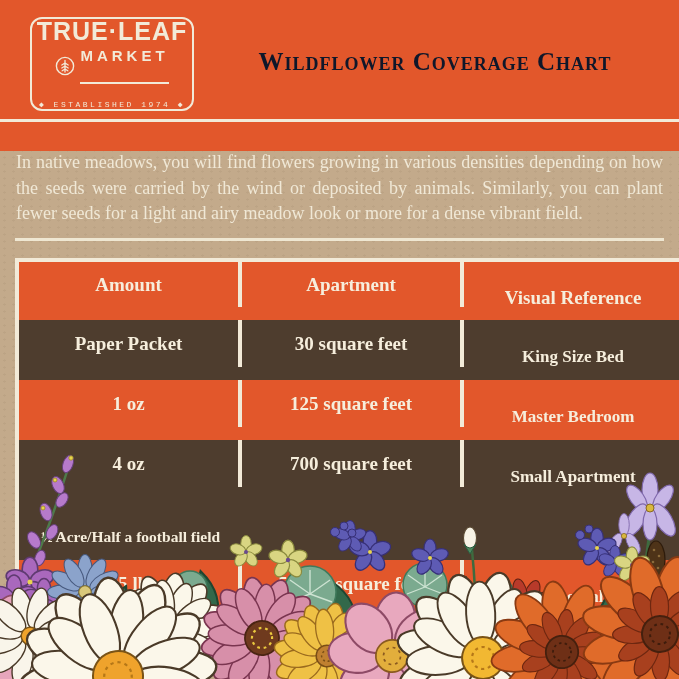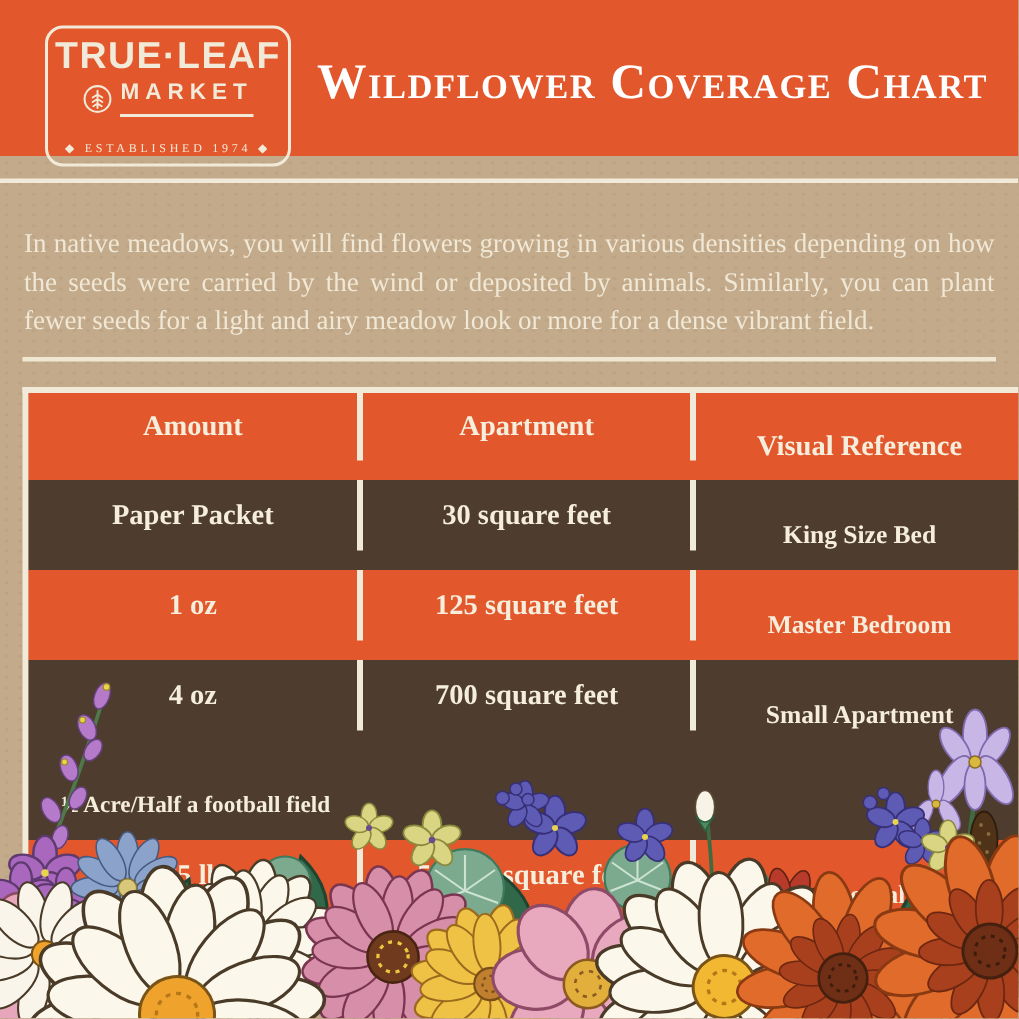--- a/index.html
+++ b/index.html
@@ -5,36 +5,36 @@
   * { box-sizing: border-box; }
   html,body { margin:0; padding:0; background:#C3AA8B; }
   .page {
     position:relative; width:679px; height:679px; overflow:hidden;
     background:#C3AA8B;
     background-image: radial-gradient(rgba(90,68,44,0.07) 1.2px, transparent 1.4px);
     background-size: 9px 7px;
     font-family:"Liberation Serif","DejaVu Serif",serif;
   }
   
-  .header { position:absolute; top:0; left:0; width:679px; height:104px; background:#E2572B; }
+  .header { position:absolute; top:0; left:0; width:679px; height:151px; background:#E2572B; }
   .header-rule { position:absolute; top:119px; left:0; width:100%; height:3px; background:#F2EAD8; }
   .logo-badge {
     position:absolute; left:30px; top:17px; width:164px; height:94px;
     border:2px solid #F2EAD8; border-radius:12px;
     display:flex; flex-direction:column; align-items:center; justify-content:center;
     color:#F2EAD8; font-family:"Liberation Sans","DejaVu Sans",sans-serif;
   }
   .logo-line1 { font-size:25px; font-weight:bold; letter-spacing:1px; line-height:1; }
   .logo-line2 { display:flex; align-items:center; gap:5px; margin-top:4px; }
-  .logo-market { font-size:15px; font-weight:bold; letter-spacing:4px; border-bottom:2px solid #F2EAD8; padding-bottom:5px; line-height:1.1; }
-  .logo-est { font-size:8px; letter-spacing:2.5px; margin-top:16px; font-family:Liberation Serif, serif; }
+  .logo-market { font-size:15px; font-weight:bold; letter-spacing:4px; border-bottom:2px solid #F2EAD8; padding-bottom:18px; line-height:1.1; }
+  .logo-est { font-size:8px; letter-spacing:2.5px; margin-top:16px; font-family:Liberation Mono, monospace; }
   .title {
-    position:absolute; left:203px; right:12px; top:34px; margin:0;
-    text-align:center; color:#ffffff;
-    font-size:33px; font-weight:bold; font-variant:small-caps; letter-spacing:1px;
+    position:absolute; left:203px; right:12px; top:34px; margin:12px;
+    text-align:center; color:#0f172a;
+    font-size:25px; font-weight:bold; font-variant:small-caps; letter-spacing:1px;
     line-height:1.3;
   }
   
   .intro { position:absolute; top:130px; left:0; width:679px; padding:20px 16px 0; }
   .intro p {
     margin:0; color:#F0E8D6; font-size:18px; line-height:25.5px;
     text-align:justify;
   }
   .divider-rule { position:absolute; top:238px; left:15px; width:649px; height:3px; background:#EFE7D2; }
   

